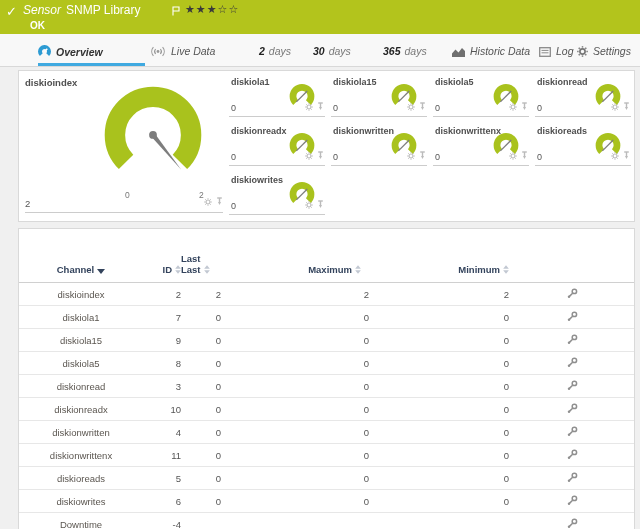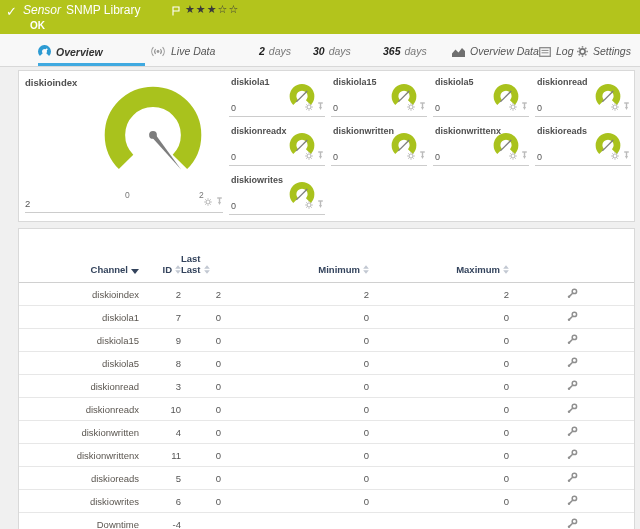--- a/index.html
+++ b/index.html
@@ -48,21 +48,21 @@
   .gicons{position:absolute;right:1px;bottom:1px;}
 
   
   .tpanel{position:absolute;left:18px;top:228px;width:617px;height:301px;background:#fff;
           border:1px solid #d9d9d9;border-bottom:none;box-sizing:border-box;}
   .thead{display:flex;align-items:flex-end;padding-top:24px;padding-bottom:6px;
          border-bottom:1px solid #d0d0d0;font-size:9.5px;font-weight:bold;color:#33435c;}
   .thead .cell{line-height:11px;}
   .trow{display:flex;align-items:center;height:22px;border-bottom:1px solid #e7e7e7;
         font-size:9.5px;color:#555;}
-  .col-ch{flex:0 0 120px;padding-left:4px;box-sizing:border-box;text-align:right;}
+  .col-ch{flex:0 0 120px;padding-left:4px;box-sizing:border-box;text-align:center;}
   .col-id{flex:0 0 42px;text-align:right;}
   .col-last{flex:0 0 40px;text-align:right;}
   .col-min{flex:0 0 148px;text-align:right;}
   .col-max{flex:0 0 140px;text-align:right;}
   .col-tools{flex:1;padding-left:58px;box-sizing:border-box;}
   .thead .col-last{text-align:left;}
   .trow .col-ch{color:#5b5650;}
   .sorticon{display:inline-block;vertical-align:-1px;margin-left:3px;}
   .wrench{cursor:pointer;display:inline-block;}
 </style>
@@ -103,21 +103,21 @@
     <span class="tab" style="left:313px;">
       <span class="tab-num">30</span><span class="tab-rest">days</span>
     </span>
     <span class="tab" style="left:383px;">
       <span class="tab-num">365</span><span class="tab-rest">days</span>
     </span>
 
     <span class="tab" style="left:452px;">
       <span class="ico"><svg width="13" height="10" viewBox="0 0 13 10">
             <polygon points="0,10 0,6.5 3.5,2.5 6.5,5.5 10,1 13,4 13,10" fill="#6f6f6f"></polygon>
-          </svg></span><span>Overview Data</span>
+          </svg></span><span>Historic Data</span>
     </span>
     <span class="tab" style="left:539px;">
       <span class="ico"><svg width="12" height="10" viewBox="0 0 12 10">
             <rect x="0.7" y="0.7" width="10.6" height="8.6" fill="none" stroke="#8a8a8a" stroke-width="1.3"></rect>
             <line x1="2.5" y1="3.4" x2="9.5" y2="3.4" stroke="#8a8a8a" stroke-width="1"></line>
             <line x1="2.5" y1="5.8" x2="9.5" y2="5.8" stroke="#8a8a8a" stroke-width="1"></line>
           </svg></span><span>Log</span>
     </span>
     <span class="tab" style="left:577px;">
       <span class="ico"><svg width="11" height="11" viewBox="0 0 11 11">
@@ -431,25 +431,25 @@
               <polygon points="0,0 8,0 4,5" fill="#33435c"></polygon>
             </svg></span></span>
       <span class="cell col-id"><span>ID</span><span class="sorticon"><svg width="6" height="9" viewBox="0 0 7 10">
               <polygon points="3.5,0 6.8,4 0.2,4" fill="#c2c8d2"></polygon>
               <polygon points="0.2,6 6.8,6 3.5,10" fill="#c2c8d2"></polygon>
             </svg></span></span>
       <span class="cell col-last"><span>Last</span><br><span>Last</span><span class="sorticon"><svg width="6" height="9" viewBox="0 0 7 10">
               <polygon points="3.5,0 6.8,4 0.2,4" fill="#c2c8d2"></polygon>
               <polygon points="0.2,6 6.8,6 3.5,10" fill="#c2c8d2"></polygon>
             </svg></span></span>
-      <span class="cell col-min"><span>Minimum</span><span class="sorticon"><svg width="6" height="9" viewBox="0 0 7 10">
+      <span class="cell col-max"><span>Maximum</span><span class="sorticon"><svg width="6" height="9" viewBox="0 0 7 10">
               <polygon points="3.5,0 6.8,4 0.2,4" fill="#c2c8d2"></polygon>
               <polygon points="0.2,6 6.8,6 3.5,10" fill="#c2c8d2"></polygon>
             </svg></span></span>
-      <span class="cell col-max"><span>Maximum</span><span class="sorticon"><svg width="6" height="9" viewBox="0 0 7 10">
+      <span class="cell col-min"><span>Minimum</span><span class="sorticon"><svg width="6" height="9" viewBox="0 0 7 10">
               <polygon points="3.5,0 6.8,4 0.2,4" fill="#c2c8d2"></polygon>
               <polygon points="0.2,6 6.8,6 3.5,10" fill="#c2c8d2"></polygon>
             </svg></span></span>
       <span class="cell col-tools"></span>
     </div>
     <div>
         <div class="trow">
     <span class="col-ch">diskioindex</span>
     <span class="col-id">2</span>
     <span class="col-last">2</span>

